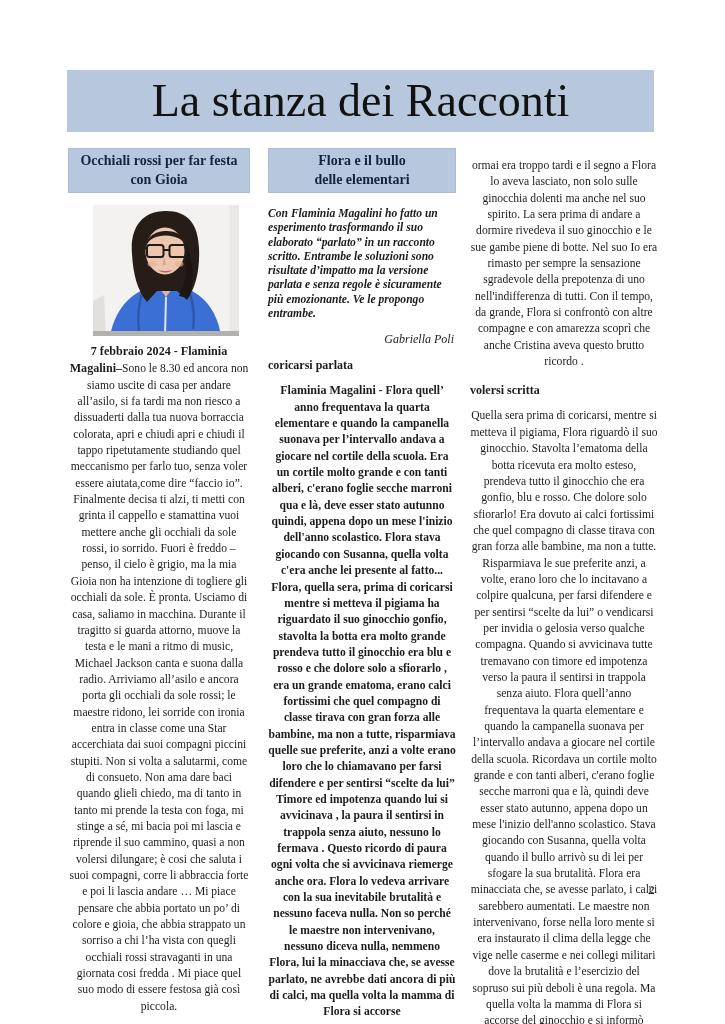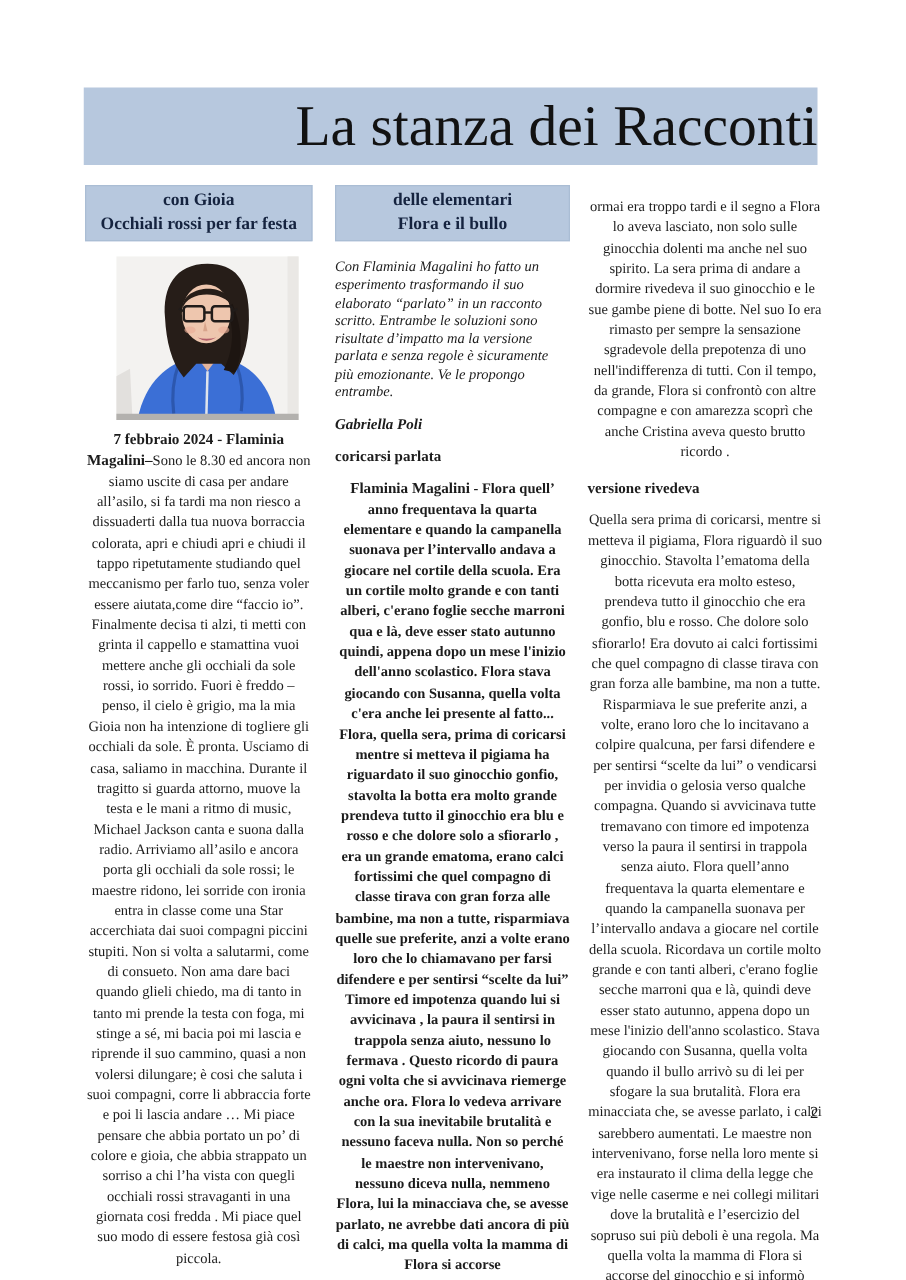--- a/index.html
+++ b/index.html
@@ -10,59 +10,59 @@
   html,body{margin:0;padding:0;background:#ffffff;}
   .page{
     position:relative;width:725px;height:1024px;background:#ffffff;overflow:hidden;
     font-family:"Liberation Serif","DejaVu Serif",serif;color:var(--body-text);
   }
   .banner{
     position:absolute;left:67px;top:70px;width:587px;height:62px;
     background:var(--banner-bg);
   }
   .title{
-    margin:0;font-size:46px;font-weight:400;text-align:right;line-height:61px;
+    margin:0;font-size:46px;font-weight:400;text-align:center;line-height:61px;
     color:#121212;white-space:nowrap;
   }
   .col{position:absolute;top:148px;}
   .col1{left:68px;width:182px;}
   .col2{left:268px;width:188px;}
   .col3{left:470px;width:188px;}
   .col-heading{
     background:var(--banner-bg);border:1px solid #aabdd4;
     text-align:center;font-weight:700;font-size:14px;line-height:18.5px;
     padding:3px 2px;color:var(--heading-text);
   }
   .col-heading .hl{display:block;}
   .photo-wrap{margin:12px 0 0 25px;width:146px;height:131px;line-height:0;}
   p.body{margin:0;font-size:11.6px;line-height:16.35px;text-align:center;}
   .col1 p.body{margin-top:7px;}
   b.lead{font-size:12.1px;margin-top:28px;}
-  .intro{margin:14px 0 0 0;font-style:italic;font-size:11.6px;line-height:14.3px;}
-  .byline{margin:11px 2px 0 0;font-weight:700;font-style:italic;font-size:12px;}
+  .intro{margin:14px 0 0 0;font-style:italic;font-size:11.6px;line-height:14.3px;font-weight:bold;}
+  .byline{margin:11px 2px 0 0;text-align:right;font-weight:400;font-style:italic;font-size:12px;}
   .section-label{margin:11px 0 0 0;font-weight:700;font-size:12px;}
   .col2 p.body{margin-top:9px;font-weight:bold;}
   .col3 .continuation{margin-top:3px;}
   .col3 .section-label{margin-top:13px;}
   .col3 p.body{margin-top:10px;}
   .page-number{position:absolute;left:648px;top:882px;font-size:13.5px;color:#1c1c1c;}
 </style>
 </head>
 <body>
 
 <div class="page">
 
   <header class="banner">
     <h1 class="title">La stanza dei Racconti</h1>
   </header>
 
   <section class="col col1">
     <div class="col-heading">
+      <span class="hl">Occhiali rossi per far festa</span>
       <span class="hl">con Gioia</span>
-      <span class="hl">Occhiali rossi per far festa</span>
     </div>
     <div class="photo-wrap">
       <svg width="146" height="131" viewBox="0 0 146 131" xmlns="http://www.w3.org/2000/svg">
         <rect width="146" height="131" fill="#f3f2f0"></rect>
         <rect x="137" y="0" width="9" height="131" fill="#eae8e5"></rect>
         <path d="M0,96 L11,90 L13,131 L0,131 Z" fill="#e2e0dd"></path>
 
         <path d="M17,131 C23,99 43,86 58,82 L88,82 C104,86 123,99 128,131 Z" fill="#3b6fd6"></path>
         <path d="M50,86 C46,97 44,110 46,126" stroke="#2c57ae" stroke-width="2.5" fill="none"></path>
         <path d="M96,86 C100,97 102,110 100,124" stroke="#2c57ae" stroke-width="2.5" fill="none"></path>
@@ -89,30 +89,30 @@
         <path d="M65,65 Q72,70 80,65 Q72,67 65,65 Z" fill="#b4606b"></path>
 
         <rect y="126" width="146" height="5" fill="#b3b1ae"></rect>
       </svg>
     </div>
     <p class="body"><b class="lead">7 febbraio 2024 - Flaminia Magalini–</b><span>Sono le 8.30 ed ancora non siamo uscite di casa per andare all’asilo, si fa tardi ma non riesco a dissuaderti dalla tua nuova borraccia colorata, apri e chiudi apri e chiudi il tappo ripetutamente studiando quel meccanismo per farlo tuo, senza voler essere aiutata,come dire “faccio io”. Finalmente decisa ti alzi, ti metti con grinta il cappello e stamattina vuoi mettere anche gli occhiali da sole rossi, io sorrido. Fuori è freddo – penso, il cielo è grigio, ma la mia Gioia non ha intenzione di togliere gli occhiali da sole. È pronta. Usciamo di casa, saliamo in macchina. Durante il tragitto si guarda attorno, muove la testa e le mani a ritmo di music, Michael Jackson canta e suona dalla radio. Arriviamo all’asilo e ancora porta gli occhiali da sole rossi; le maestre ridono, lei sorride con ironia entra in classe come una Star accerchiata dai suoi compagni piccini stupiti. Non si volta a salutarmi, come di consueto. Non ama dare baci quando glieli chiedo, ma di tanto in tanto mi prende la testa con foga, mi stinge a sé, mi bacia poi mi lascia e riprende il suo cammino, quasi a non volersi dilungare; è cosi che saluta i suoi compagni, corre li abbraccia forte e poi li lascia andare … Mi piace pensare che abbia portato un po’ di colore e gioia, che abbia strappato un sorriso a chi l’ha vista con quegli occhiali rossi stravaganti in una giornata cosi fredda . Mi piace quel suo modo di essere festosa già così piccola.</span></p>
   </section>
 
   <section class="col col2">
     <div class="col-heading">
+      <span class="hl">Flora e il bullo</span>
       <span class="hl">delle elementari</span>
-      <span class="hl">Flora e il bullo</span>
     </div>
     <p class="intro">Con Flaminia Magalini ho fatto un esperimento trasformando il suo elaborato “parlato” in un racconto scritto. Entrambe le soluzioni sono risultate d’impatto ma la versione parlata e senza regole è sicuramente più emozionante. Ve le propongo entrambe.</p>
     <p class="byline">Gabriella Poli</p>
     <p class="section-label">coricarsi parlata</p>
     <p class="body"><b class="lead">Flaminia Magalini</b><span> - Flora quell’ anno frequentava la quarta elementare e quando la campanella suonava per l’intervallo andava a giocare nel cortile della scuola. Era un cortile molto grande e con tanti alberi, c'erano foglie secche marroni qua e là, deve esser stato autunno quindi, appena dopo un mese l'inizio dell'anno scolastico. Flora stava giocando con Susanna, quella volta c'era anche lei presente al fatto... Flora, quella sera, prima di coricarsi mentre si metteva il pigiama ha riguardato il suo ginocchio gonfio, stavolta la botta era molto grande prendeva tutto il ginocchio era blu e rosso e che dolore solo a sfiorarlo , era un grande ematoma, erano calci fortissimi che quel compagno di classe tirava con gran forza alle bambine, ma non a tutte, risparmiava quelle sue preferite, anzi a volte erano loro che lo chiamavano per farsi difendere e per sentirsi “scelte da lui” Timore ed impotenza quando lui si avvicinava , la paura il sentirsi in trappola senza aiuto, nessuno lo fermava . Questo ricordo di paura ogni volta che si avvicinava riemerge anche ora. Flora lo vedeva arrivare con la sua inevitabile brutalità e nessuno faceva nulla. Non so perché le maestre non intervenivano, nessuno diceva nulla, nemmeno Flora, lui la minacciava che, se avesse parlato, ne avrebbe dati ancora di più di calci, ma quella volta la mamma di Flora si accorse</span></p>
   </section>
 
   <section class="col col3">
     <p class="body continuation">ormai era troppo tardi e il segno a Flora lo aveva lasciato, non solo sulle ginocchia dolenti ma anche nel suo spirito. La sera prima di andare a dormire rivedeva il suo ginocchio e le sue gambe piene di botte. Nel suo Io era rimasto per sempre la sensazione sgradevole della prepotenza di uno nell'indifferenza di tutti. Con il tempo, da grande, Flora si confrontò con altre compagne e con amarezza scoprì che anche Cristina aveva questo brutto ricordo .</p>
-    <p class="section-label">versione rivedeva</p>
+    <p class="section-label">volersi scritta</p>
     <p class="body">Quella sera prima di coricarsi, mentre si metteva il pigiama, Flora riguardò il suo ginocchio. Stavolta l’ematoma della botta ricevuta era molto esteso, prendeva tutto il ginocchio che era gonfio, blu e rosso. Che dolore solo sfiorarlo! Era dovuto ai calci fortissimi che quel compagno di classe tirava con gran forza alle bambine, ma non a tutte. Risparmiava le sue preferite anzi, a volte, erano loro che lo incitavano a colpire qualcuna, per farsi difendere e per sentirsi “scelte da lui” o vendicarsi per invidia o gelosia verso qualche compagna. Quando si avvicinava tutte tremavano con timore ed impotenza verso la paura il sentirsi in trappola senza aiuto. Flora quell’anno frequentava la quarta elementare e quando la campanella suonava per l’intervallo andava a giocare nel cortile della scuola. Ricordava un cortile molto grande e con tanti alberi, c'erano foglie secche marroni qua e là, quindi deve esser stato autunno, appena dopo un mese l'inizio dell'anno scolastico. Stava giocando con Susanna, quella volta quando il bullo arrivò su di lei per sfogare la sua brutalità. Flora era minacciata che, se avesse parlato, i calci sarebbero aumentati. Le maestre non intervenivano, forse nella loro mente si era instaurato il clima della legge che vige nelle caserme e nei collegi militari dove la brutalità e l’esercizio del sopruso sui più deboli è una regola. Ma quella volta la mamma di Flora si accorse del ginocchio e si informò meglio a scuola</p>
   </section>
 
   <div class="page-number">2</div>
 
 </div>
 
 </body></html>

